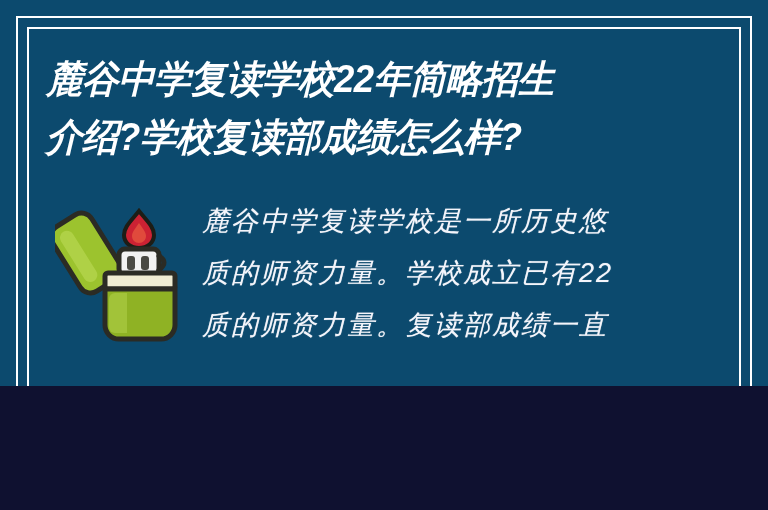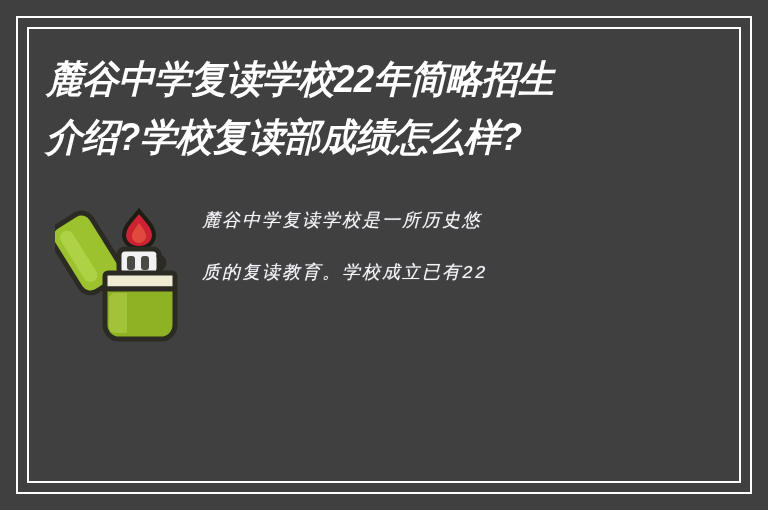--- a/index.html
+++ b/index.html
@@ -11,22 +11,22 @@
     width: 768px;
     height: 510px;
     overflow: hidden;
     font-family: "Liberation Sans", sans-serif;
   }
 
   
   #poster {
     position: relative;
     width: 768px;
-    height: 510px;
-    background: #404040;
+    height: 386px;
+    background: #0c4a6e;
     overflow: hidden;
     box-sizing: border-box;
   }
 
   
   .frame-outer {
     position: absolute;
     left: 16px;
     top: 16px;
     width: 736px;
@@ -88,22 +88,22 @@
   }
 
   
   #paragraph {
     flex: 1 1 auto;
     padding-left: 8px;
     overflow: hidden;
   }
   .para-line {
     color: #f4f5fb;
-    font-family: Liberation Mono, monospace;
-    font-size: 18px;
+    font-family: Liberation Sans, sans-serif;
+    font-size: 27px;
     line-height: 52px;
     letter-spacing: 2px;
     white-space: nowrap;
     font-style: italic;
     text-shadow: 0 0 1px rgba(255,255,255,0.55);
   }
 </style>
 </head>
 <body>
 
@@ -143,17 +143,18 @@
 
         <g>
           <path d="M50 88 h70 v36 a14 14 0 0 1 -14 14 h-42 a14 14 0 0 1 -14 -14 Z" fill="#8fb224" stroke="#2b2b24" stroke-width="5"></path>
           <path d="M60 92 h12 v40 h-12 a6 6 0 0 1 -6 -6 v-28 a6 6 0 0 1 6 -6 Z" fill="#a8c840" stroke="none" opacity="0.75"></path>
         </g>
       </svg>
     </div>
 
     <div id="paragraph">
       <div class="para-line">麓谷中学复读学校是一所历史悠</div>
-      <div class="para-line">质的复读教育。学校成立已有22</div>
+      <div class="para-line">质的师资力量。学校成立已有22</div>
+      <div class="para-line">质的师资力量。复读部成绩一直</div>
     </div>
 
   </div>
 </div>
 
 </body></html>

